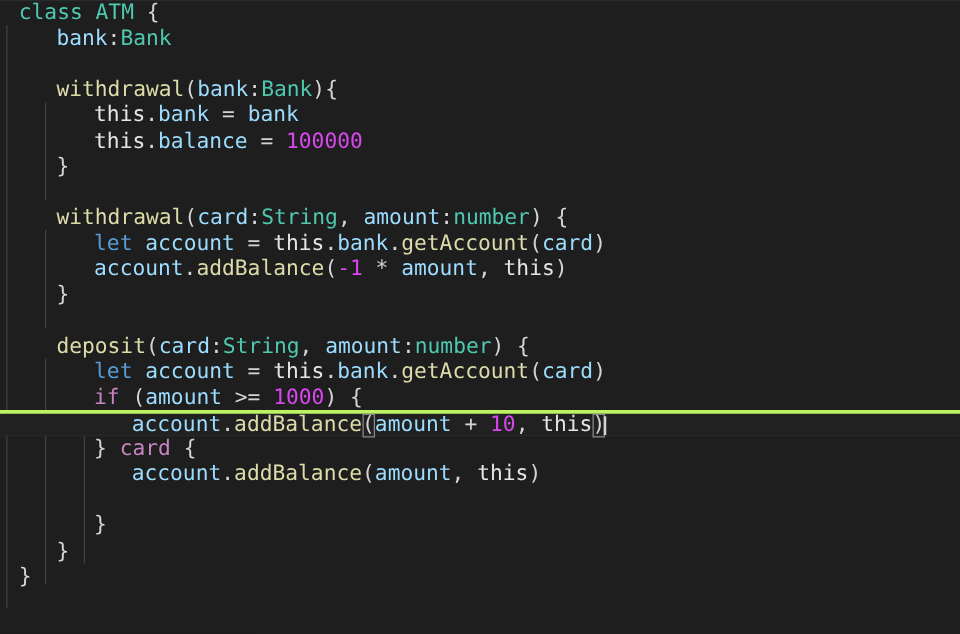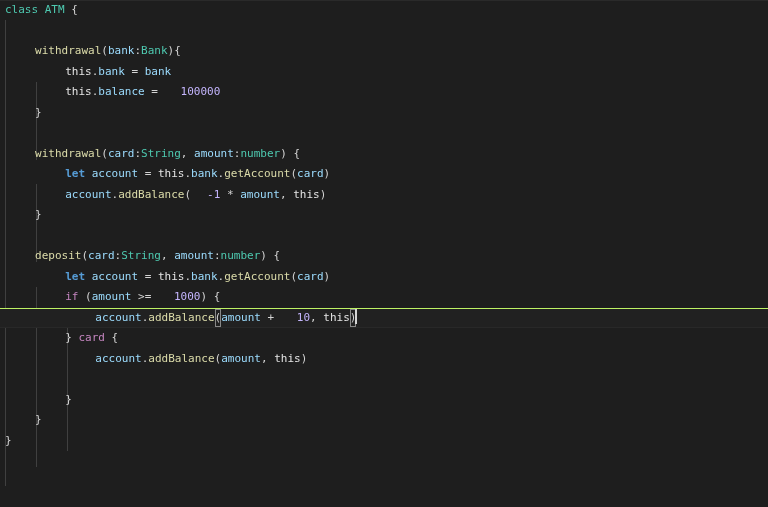--- a/index.html
+++ b/index.html
@@ -38,32 +38,32 @@
     top: 0;
     left: 0;
     width: 768px;
     height: 507px;
   }
 
   .line {
     position: relative;
     height: 20.5px;
     line-height: 20.5px;
-    font-size: 11px;
+    font-size: 17px;
     letter-spacing: 0;
     white-space: pre;
     color: #d4d4d4;
-    padding-left: 5px;
+    padding-left: 15px;
     box-sizing: border-box;
   }
 
   
   .line.active {
     background: #212121;
-    border-top: 1px solid #bef264;
+    border-top: 3px solid #bef264;
     border-bottom: 1px solid #282828;
     height: 20.5px;
     line-height: 18.5px;
   }
 
   
   .indent-guides {
     position: absolute;
     top: 0;
     left: 0;
@@ -71,28 +71,28 @@
     height: 507px;
     pointer-events: none;
   }
   .guide {
     position: absolute;
     width: 1px;
     background: #404040;
   }
 
   
-  .t-kw        { color: #569cd6; font-weight: bold; }  
+  .t-kw        { color: #569cd6; }  
   .t-class     { color: #4ec9b0; }  
   .t-type      { color: #4ec9b0; }  
   .t-ctrl      { color: #c586c0; }  
   .t-fn        { color: #dcdcaa; }  
   .t-var       { color: #9cdcfe; }  
   .t-this      { color: #e5e5e5; text-align: right; }  
-  .t-num       { color: #c4b5fd; margin-left: 16px; }  
+  .t-num       { color: #d946ef; }  
   .t-punc      { color: #d4d4d4; }  
 
   
   .bracket-match {
     outline: 1px solid #888888;
     outline-offset: -1px;
     display: inline-block;
   }
 
   
@@ -115,20 +115,21 @@
   <div class="indent-guides" id="indent-guides">
       <div class="guide" style="left: 5px; top: 20px; height: 466px;"></div>
       <div class="guide" style="left: 36px; top: 82px; height: 78px;"></div>
       <div class="guide" style="left: 36px; top: 184px; height: 78px;"></div>
       <div class="guide" style="left: 36px; top: 287px; height: 180px;"></div>
       <div class="guide" style="left: 67px; top: 328px; height: 123px;"></div>
     </div>
 
   <div class="code-area" id="code-area">
       <div class="line"><span style="display: inline-block; width: 0px;"></span><span class="t-class">class</span><span class="t-punc"> </span><span class="t-type">ATM</span><span class="t-punc"> {</span></div>
+      <div class="line"><span style="display: inline-block; width: 30.12px;"></span><span class="t-var">bank</span><span class="t-punc">:</span><span class="t-type">Bank</span></div>
       <div class="line"><span style="display: inline-block; width: 0px;"></span></div>
       <div class="line"><span style="display: inline-block; width: 30.12px;"></span><span class="t-fn">withdrawal</span><span class="t-punc">(</span><span class="t-var">bank</span><span class="t-punc">:</span><span class="t-type">Bank</span><span class="t-punc">){</span></div>
       <div class="line"><span style="display: inline-block; width: 60.24px;"></span><span class="t-this">this</span><span class="t-punc">.</span><span class="t-var">bank</span><span class="t-punc"> = </span><span class="t-var">bank</span></div>
       <div class="line"><span style="display: inline-block; width: 60.24px;"></span><span class="t-this">this</span><span class="t-punc">.</span><span class="t-var">balance</span><span class="t-punc"> = </span><span class="t-num">100000</span></div>
       <div class="line"><span style="display: inline-block; width: 30.12px;"></span><span class="t-punc">}</span></div>
       <div class="line"><span style="display: inline-block; width: 0px;"></span></div>
       <div class="line"><span style="display: inline-block; width: 30.12px;"></span><span class="t-fn">withdrawal</span><span class="t-punc">(</span><span class="t-var">card</span><span class="t-punc">:</span><span class="t-type">String</span><span class="t-punc">, </span><span class="t-var">amount</span><span class="t-punc">:</span><span class="t-type">number</span><span class="t-punc">) {</span></div>
       <div class="line"><span style="display: inline-block; width: 60.24px;"></span><span class="t-kw">let</span><span class="t-punc"> </span><span class="t-var">account</span><span class="t-punc"> = </span><span class="t-this">this</span><span class="t-punc">.</span><span class="t-var">bank</span><span class="t-punc">.</span><span class="t-fn">getAccount</span><span class="t-punc">(</span><span class="t-var">card</span><span class="t-punc">)</span></div>
       <div class="line"><span style="display: inline-block; width: 60.24px;"></span><span class="t-var">account</span><span class="t-punc">.</span><span class="t-fn">addBalance</span><span class="t-punc">(</span><span class="t-num">-1</span><span class="t-punc"> * </span><span class="t-var">amount</span><span class="t-punc">, </span><span class="t-this">this</span><span class="t-punc">)</span></div>
       <div class="line"><span style="display: inline-block; width: 30.12px;"></span><span class="t-punc">}</span></div>

